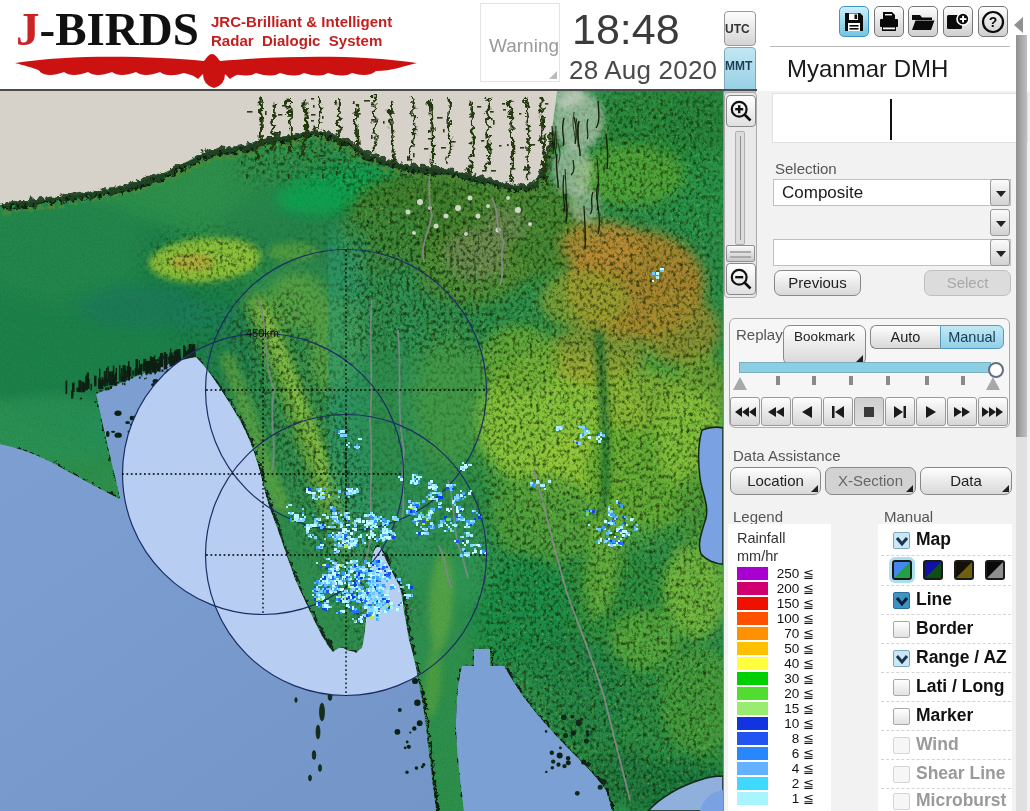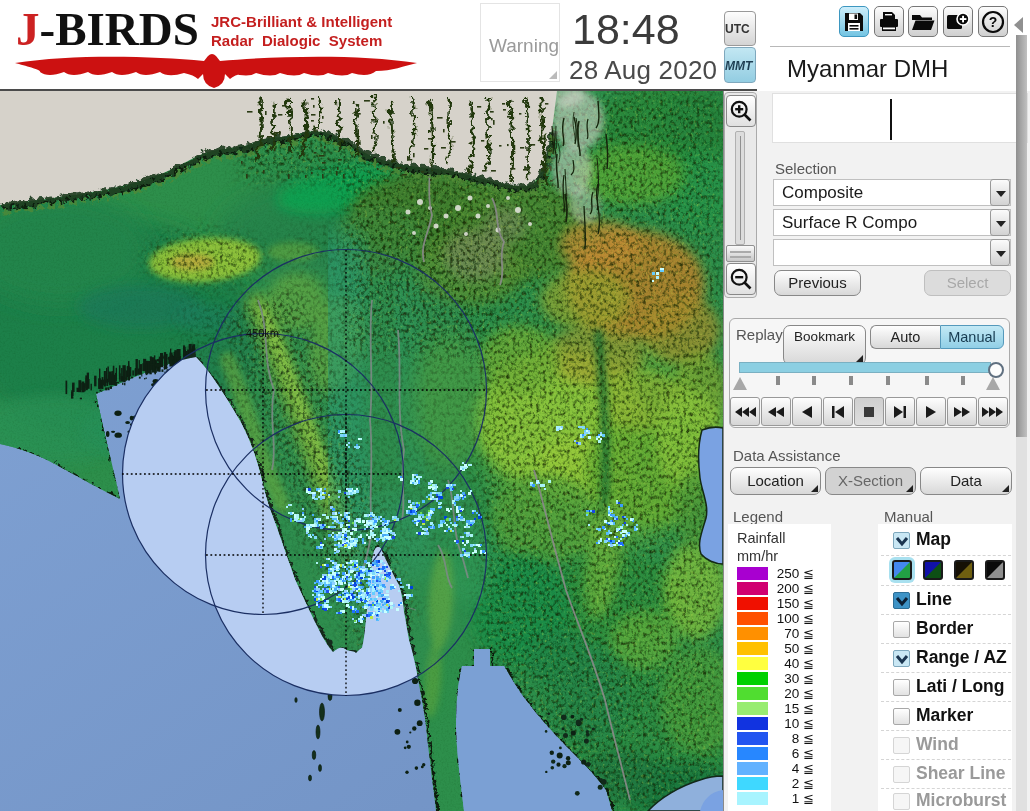--- a/index.html
+++ b/index.html
@@ -9,21 +9,21 @@
 #logo { position:absolute; left:16px; top:2px; font-family:"Liberation Serif", serif; font-weight:bold; font-size:47px; color:#111; letter-spacing:0px; }
 #logo .j { color:#cc2222; }
 #sub { position:absolute; left:211px; top:12px; color:#c41f1f; font-weight:bold; font-size:15.5px; line-height:19px; transform:scaleX(0.97); transform-origin:left; }
 #warn { position:absolute; left:480px; top:3px; width:80px; height:79px; background:#fff; border:1px solid #e4e4e4; }
 #warn span { position:absolute; left:8px; top:31px; color:#9a9a9a; font-size:19px; }
 #warn i { position:absolute; right:2px; bottom:2px; width:0; height:0; border-left:8px solid transparent; border-bottom:8px solid #bbb; }
 #time { position:absolute; left:572px; top:5px; font-size:43px; color:#3b3b3b; }
 #date { position:absolute; left:569px; top:55px; font-size:26px; color:#4a4a4a; letter-spacing:0.2px; }
 .zbtn { position:absolute; left:724px; width:32px; text-align:left; font-weight:bold; font-size:12px; border-radius:4px; }
 #utc { top:11px; height:35px; line-height:35px; background:linear-gradient(#fdfdfd,#d4d4d4); border:1px solid #999; color:#333; }
-#mmt { top:47px; height:36px; line-height:36px; background:linear-gradient(#c2e7f3,#93cde2); border:1px solid #7fa8bd; color:#1d3d52;font-style:italic; }
+#mmt { top:47px; height:48px; line-height:36px; background:linear-gradient(#c2e7f3,#93cde2); border:1px solid #7fa8bd; color:#1d3d52; }
 .tbtn { position:absolute; top:6px; width:30px; height:31px; border-radius:5px; display:flex; align-items:center; justify-content:center; }
 #mdmbox { position:absolute; left:770px; top:46px; width:240px; height:45px; background:#fff; border-top:1px solid #b8b8b8; }
 #mdm { position:absolute; left:17px; top:8px; font-size:24px; color:#1a1a1a; }
 #harrow { position:absolute; left:1014px; top:17px; width:0; height:0; border-top:8px solid transparent; border-bottom:8px solid transparent; border-right:9px solid #909090; }
 #panel { position:absolute; left:723px; top:91px; width:307px; height:720px; background:#f2f2f2; border-left:1px solid #8a8a8a; }
 #inputbox { position:absolute; left:772px; top:93px; width:256px; height:50px; background:#fff; border:1px solid #e0e0e0; }
 #cursor { position:absolute; left:890px; top:99px; width:1.5px; height:41px; background:#111; }
 .lbl { position:absolute; font-size:15px; color:#555; }
 .dd { position:absolute; left:773px; width:238px; height:27px; background:#fff; border:1px solid #c0c0c0; font-size:17px; color:#1a1a1a; padding:3px 0 0 8px; }
 .ddb { position:absolute; left:990px; width:20px; height:27px; background:linear-gradient(#fbfbfb,#d2d2d2); border:1px solid #999; border-radius:3px; }
@@ -2958,21 +2958,20 @@
       </div>
     <div id="harrow"></div>
   </div>
   <div id="hborder"></div>
 
   <div id="inputbox"></div>
     <div id="cursor"></div>
   <div class="lbl" style="left:775px;top:160px">Selection</div>
   <div class="dd" style="top:179px">Composite</div>
     <div class="ddb" style="top:179px"></div>
-  <div class="dd" style="top:209px">Surface R Compo</div>
     <div class="ddb" style="top:209px"></div>
   <div class="dd" style="top:239px"></div>
     <div class="ddb" style="top:239px"></div>
   <div class="btn" style="left:774px;top:270px;width:87px;height:26px;line-height:24px">Previous</div>
   <div class="btn" style="left:924px;top:270px;width:87px;height:26px;line-height:24px;background:#dcdcdc;border-color:#bfbfbf;color:#a8a8a8">Select</div>
 
   <div id="replaybox"></div>
   <div class="lbl" style="left:736px;top:326px">Replay</div>
   <div class="btn corner" style="left:783px;top:325px;width:83px;height:40px;line-height:22px;font-size:13.5px">Bookmark</div>
   <div class="btn" style="left:870px;top:325px;width:70px;height:24px;line-height:22px;font-size:14.5px;border-radius:6px 0 0 6px;border-right:none">Auto</div>

